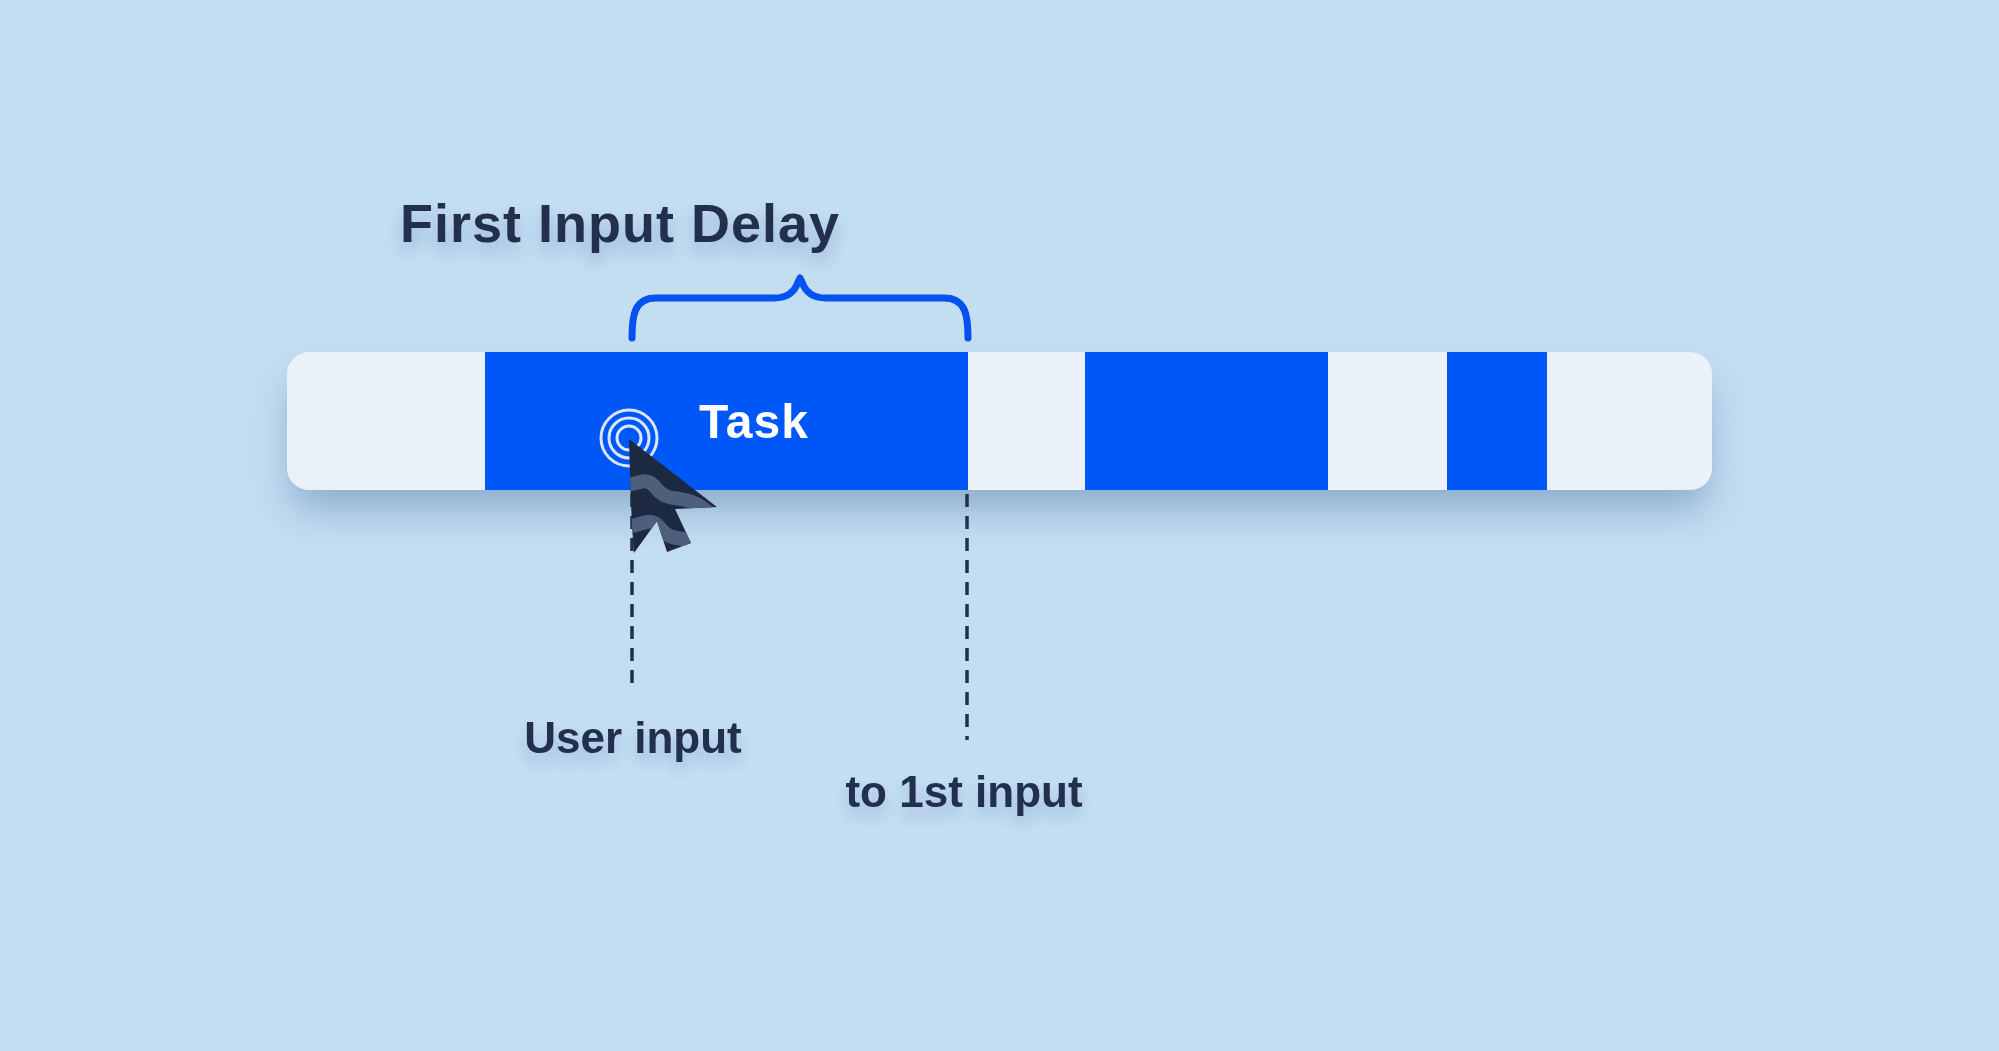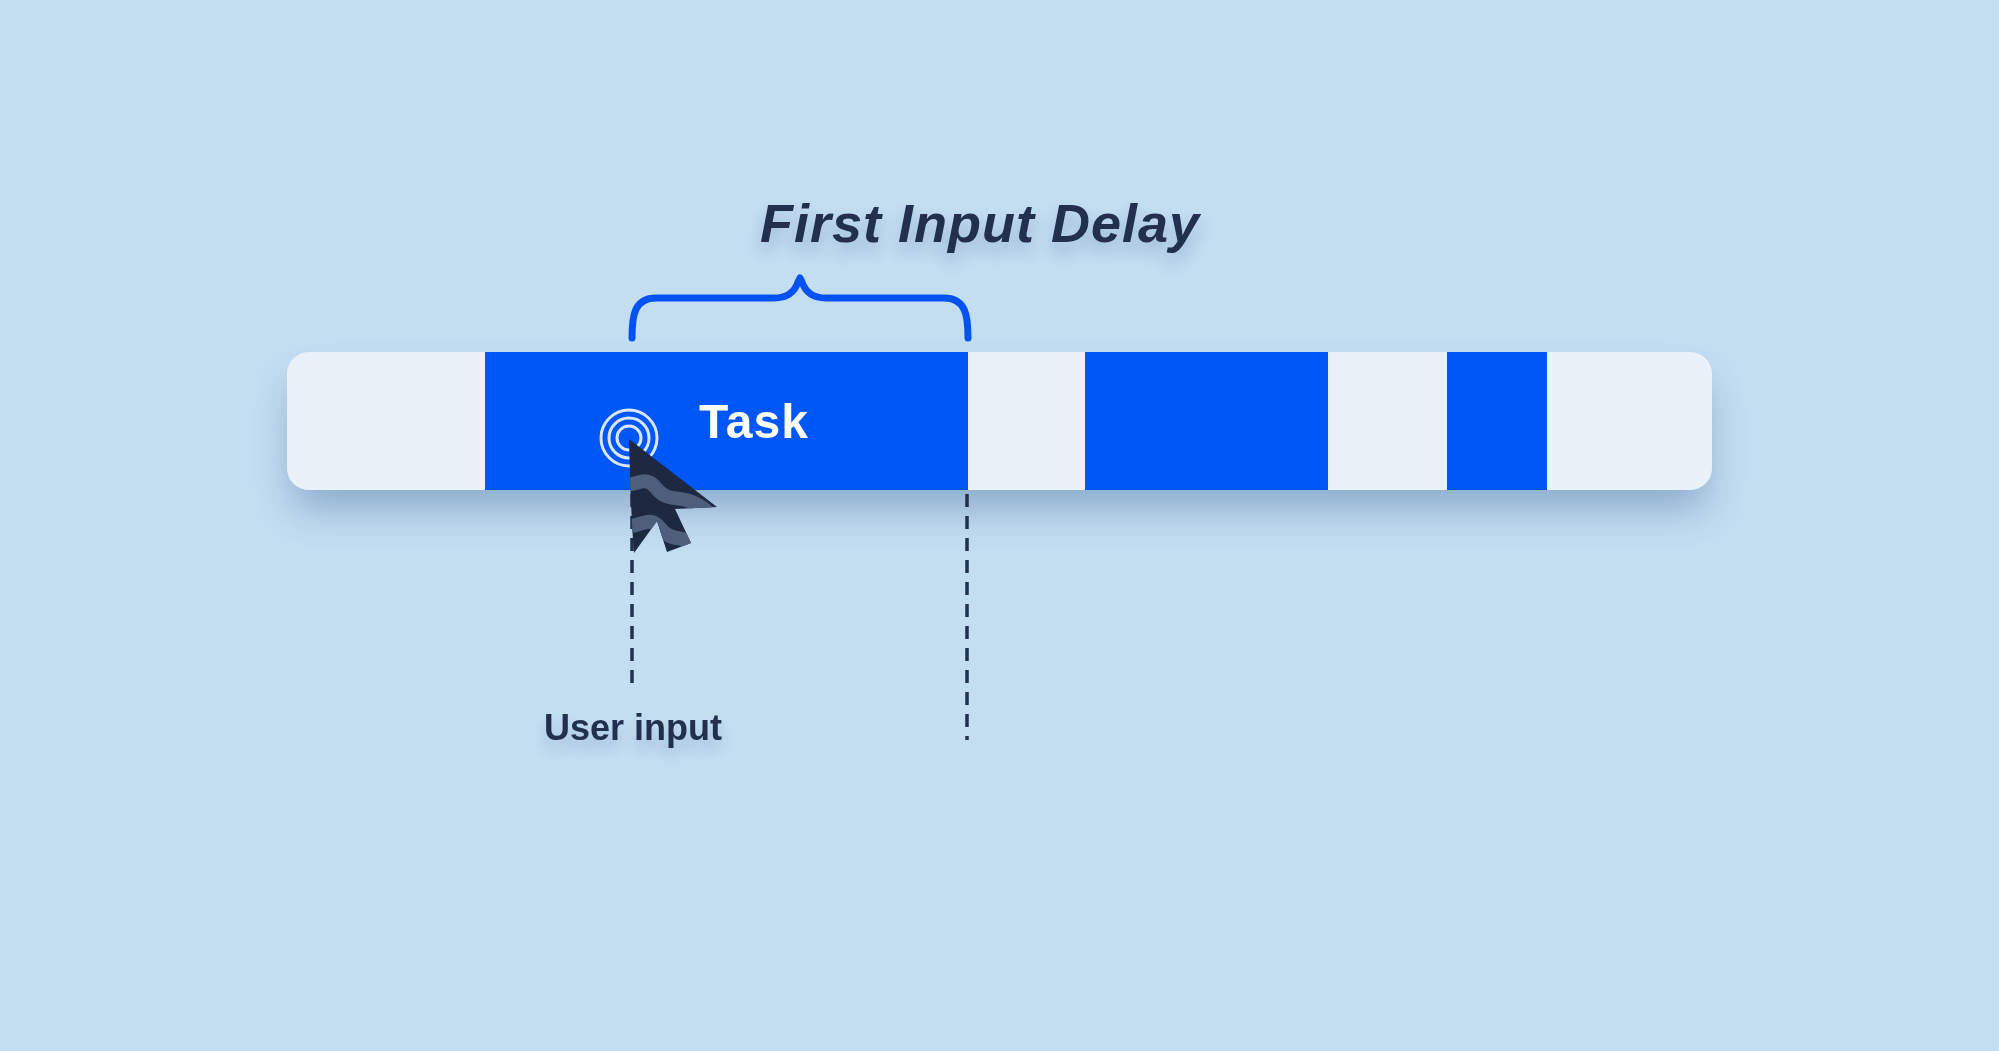--- a/index.html
+++ b/index.html
@@ -5,25 +5,24 @@
   html,body{margin:0;padding:0;background:#ffffff;}
   .stage{
     position:relative;
     width:1999px;height:1051px;
     background:var(--background,#c3ddf1);
     overflow:hidden;
     font-family:"Liberation Sans","DejaVu Sans",sans-serif;
   }
   .title{
     position:absolute;left:400px;top:192px;width:800px;
-    text-align:right;
+    text-align:left;
     font-size:54px;font-weight:700;letter-spacing:1px;
     color:var(--text-navy,#22304d);
     text-shadow:0 10px 16px rgba(40,80,140,.25);
-    font-style:italic;
   }
   .brace{position:absolute;left:628px;top:274px;}
   .brace path{
     fill:none;
     stroke:var(--accent-blue,#0452f2);
     stroke-width:7;
     stroke-linecap:round;stroke-linejoin:round;
   }
   .bar{
     position:absolute;left:287px;top:352px;
@@ -45,23 +44,24 @@
   .cur-body{fill:var(--cursor-navy,#1d2940);}
   .cur-stripe{fill:none;stroke:var(--cursor-stripe,#4e5f7b);stroke-width:14;}
   .dash{position:absolute;}
   .dash line{
     stroke:var(--text-navy,#22304d);
     stroke-width:3.5;
     stroke-dasharray:13 9;
   }
   .annotation{
     position:absolute;text-align:center;
-    font-size:36px;font-weight:600;line-height:52px;
+    font-size:44px;font-weight:600;line-height:52px;
     color:var(--text-navy,#22304d);
     text-shadow:0 10px 14px rgba(40,80,140,.2);
+    margin-top:10px;
   }
   .annotation--user{left:433px;top:702px;width:400px;}
   .annotation--browser{left:664px;top:756px;width:600px;}
 </style>
 </head>
 <body>
 
 <div class="stage">
 
   <div class="title">First Input Delay</div>
@@ -105,15 +105,16 @@
     <path class="cur-body" d="M15,11 C16,45 17,90 20,125 L43,93 L53,124 L77,115 L61,81 L103,79 Z"></path>
     <g clip-path="url(#curClip)">
       <path class="cur-stripe" d="M-2,50 C18,68 28,42 42,60 C56,78 68,62 94,84"></path>
       <path class="cur-stripe" d="M0,92 C20,110 32,82 46,100 C60,118 72,102 96,126"></path>
     </g>
   </svg>
 
   <div class="annotation annotation--user">User input</div>
 
   <div class="annotation annotation--browser">
+    <div>to 1st input</div>
   </div>
 
 </div>
 
 </body></html>

